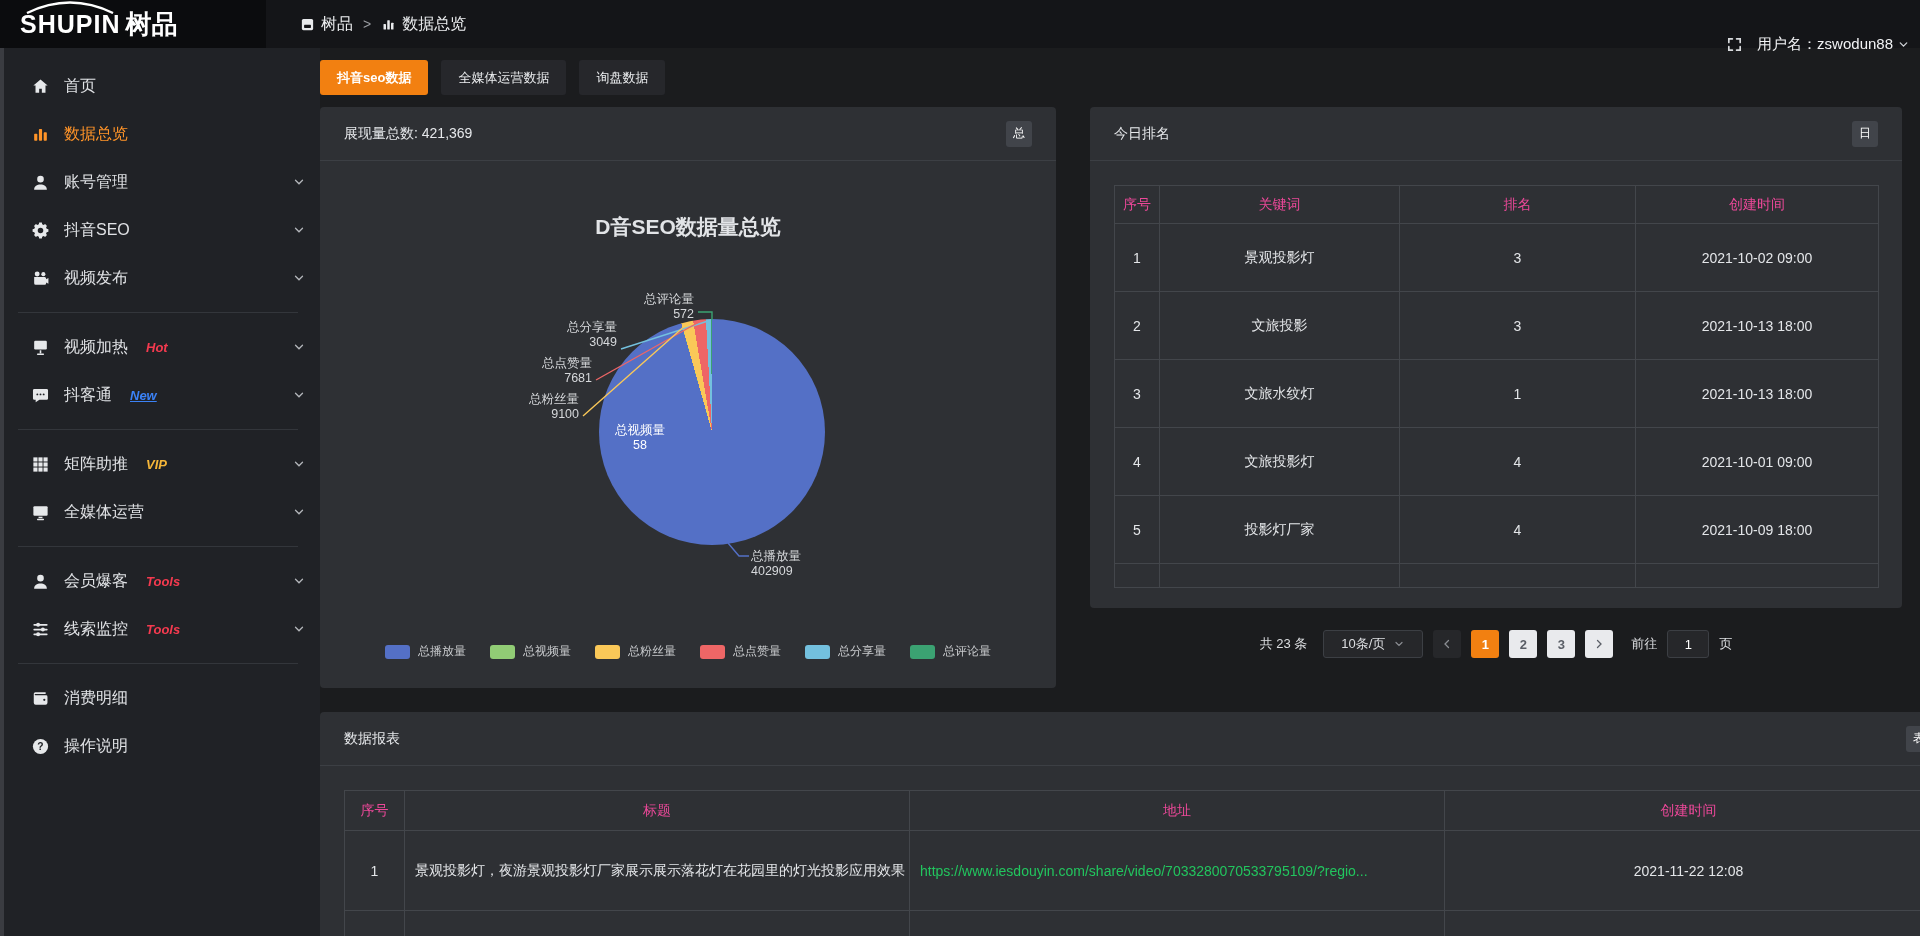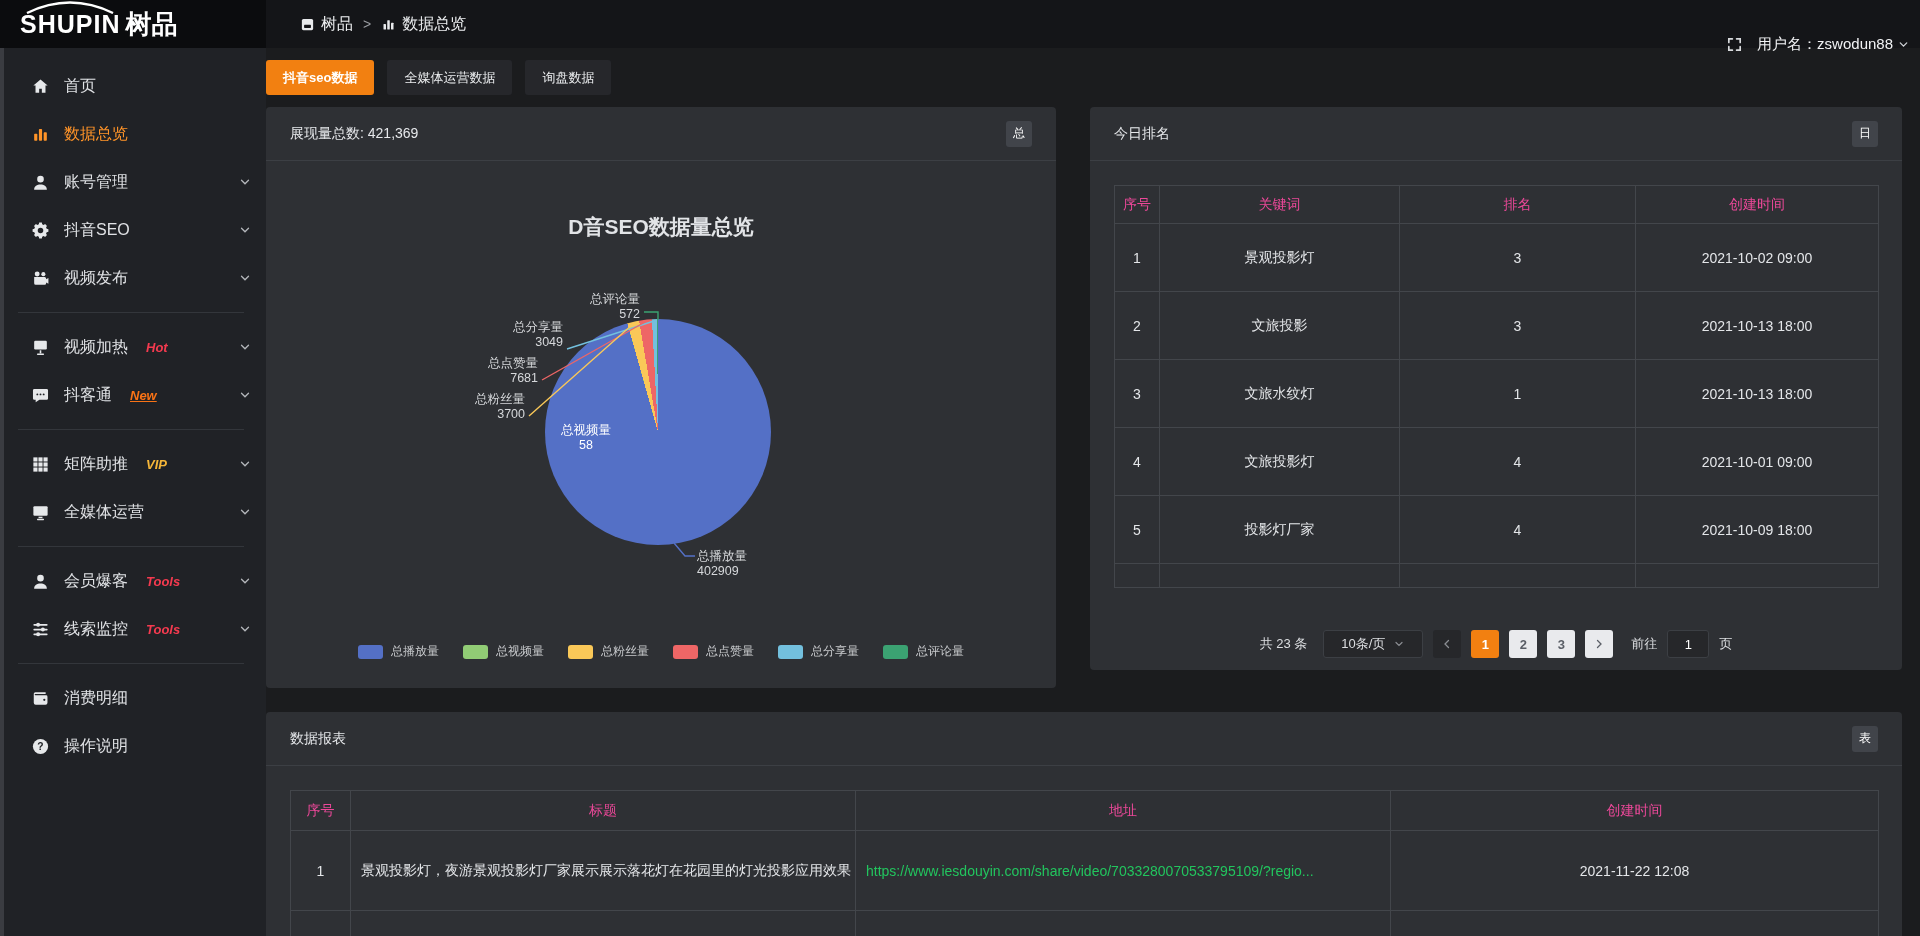--- a/index.html
+++ b/index.html
@@ -18,21 +18,21 @@
   .crumb { display:flex; align-items:center; gap:6px; font-size:16px; color:#eceef0; cursor:pointer; }
   .crumb .ico { display:flex; color:#e8eaec; }
   .crumb-sep { color:#9a9da2; font-size:14px; }
   .top-right { display:flex; align-items:center; gap:14px; padding-right:10px;margin-top:41px; }
   .fullscreen { color:#d8dadd; display:flex; cursor:pointer; }
   .user-wrap { display:flex; align-items:center; gap:4px; font-size:15px; color:#f2f3f5; cursor:pointer; }
   .user-caret { color:#cfd2d6; display:flex; }
 
   
   .layout { flex:1; display:flex; min-height:0; }
-  .sidebar { width:266px; background:#202226; padding-top:14px; position:relative; flex:none; }
+  .sidebar { width:320px; background:#202226; padding-top:14px; position:relative; flex:none; }
   .side-track { position:absolute; left:0; top:0; bottom:0; width:4px; background:#3a3c41; }
   .menu-item { height:48px; display:flex; align-items:center; padding:0 14px 0 30px; cursor:pointer; color:#e0e2e5; }
   .menu-item .m-ico { width:20px; display:flex; justify-content:center; color:#e6e8ea; flex:none; }
   .menu-item .m-label { font-size:16px; margin-left:14px; }
   .menu-item.active, .menu-item.active .m-ico { color:#ff9428; }
   .m-badge { font-size:13px; font-weight:bold; font-style:italic; margin-left:18px; }
   .m-caret { margin-left:auto; color:#b4b7bb; display:flex; }
   .menu-divider { height:1px; background:#33363b; margin:10px 22px 10px 18px; }
 
   .content { flex:1; padding:12px 18px 0 0; min-width:0; }
@@ -46,21 +46,21 @@
   
   .panels-row { display:flex; gap:34px; margin-bottom:24px; }
   .panel { background:#2e3034; border-radius:4px; }
   .panel-head { height:54px; display:flex; align-items:center; justify-content:space-between;
                 padding:0 24px; border-bottom:1px solid #3c3f44; }
   .panel-title { font-size:14px; color:#e6e8eb; }
   .corner-badge { width:26px; height:26px; border-radius:3px; background:#41444a; color:#fff;
                   font-size:12px; display:flex; align-items:center; justify-content:center; cursor:pointer; }
 
   .chart-panel { width:790px; height:581px; position:relative; }
-  .ranking-panel { width:812px; height:563px; }
+  .ranking-panel { width:812px; height:501px; }
   .report-panel { width:1636px; height:300px; }
 
   
   .chart-title { position:absolute; left:0; right:0; top:106px; text-align:center;
                  font-size:21px; font-weight:bold; color:#e2e4e7; }
   .pie { position:absolute; left:279px; top:212px; width:226px; height:226px; border-radius:50%; }
   .pie-svg { position:absolute; left:0; top:0; pointer-events:none; }
   .pie-label { position:absolute; font-size:12.5px; line-height:15px; color:#d6d8db; white-space:nowrap; }
   .pie-label.inside { color:#fff; }
   .legend { position:absolute; left:0; right:0; top:536px; display:flex; justify-content:center;
@@ -238,21 +238,21 @@
           <div class="menu-item">
             <span class="m-ico">
               <svg width="19" height="19" viewBox="0 0 24 24" fill="currentColor">
                 <path d="M4.2 3.8h15.6A1.7 1.7 0 0 1 21.5 5.5v10.2a1.7 1.7 0 0 1-1.7 1.7h-9.2l-4.7 3.2v-3.2H4.2a1.7 1.7 0 0 1-1.7-1.7V5.5a1.7 1.7 0 0 1 1.7-1.7z"></path>
                 <circle cx="8" cy="10.6" r="1.2" fill="#202226"></circle>
                 <circle cx="12" cy="10.6" r="1.2" fill="#202226"></circle>
                 <circle cx="16" cy="10.6" r="1.2" fill="#202226"></circle>
               </svg>
             </span>
             <span class="m-label">抖客通</span>
-            <span class="m-badge" style="color: #f97316; text-decoration: underline;">New</span>
+            <span class="m-badge" style="color: #3b82f6; text-decoration: underline;">New</span>
             <span class="m-caret">
               <svg width="14" height="14" viewBox="0 0 24 24">
                 <path d="M6 9l6 6 6-6" stroke="currentColor" stroke-width="2.2" fill="none" stroke-linecap="round"></path>
               </svg>
             </span>
           </div>
           <div class="menu-divider"></div>
           <div class="menu-item">
             <span class="m-ico">
               <svg width="19" height="19" viewBox="0 0 24 24" fill="currentColor">
@@ -378,21 +378,21 @@
               <div class="pie-label" style="left: 197px; top: 213px; width: 100px; text-align: right;">
                 <div>总分享量</div>
                 <div>3049</div>
               </div>
               <div class="pie-label" style="left: 172px; top: 249px; width: 100px; text-align: right;">
                 <div>总点赞量</div>
                 <div>7681</div>
               </div>
               <div class="pie-label" style="left: 159px; top: 285px; width: 100px; text-align: right;">
                 <div>总粉丝量</div>
-                <div>3700</div>
+                <div>9100</div>
               </div>
               <div class="pie-label inside" style="left: 272px; top: 316px; width: 96px; text-align: center;">
                 <div>总视频量</div>
                 <div>58</div>
               </div>
               <div class="pie-label" style="left: 431px; top: 442px; width: 110px; text-align: left;">
                 <div>总播放量</div>
                 <div>402909</div>
               </div>
             </div>

